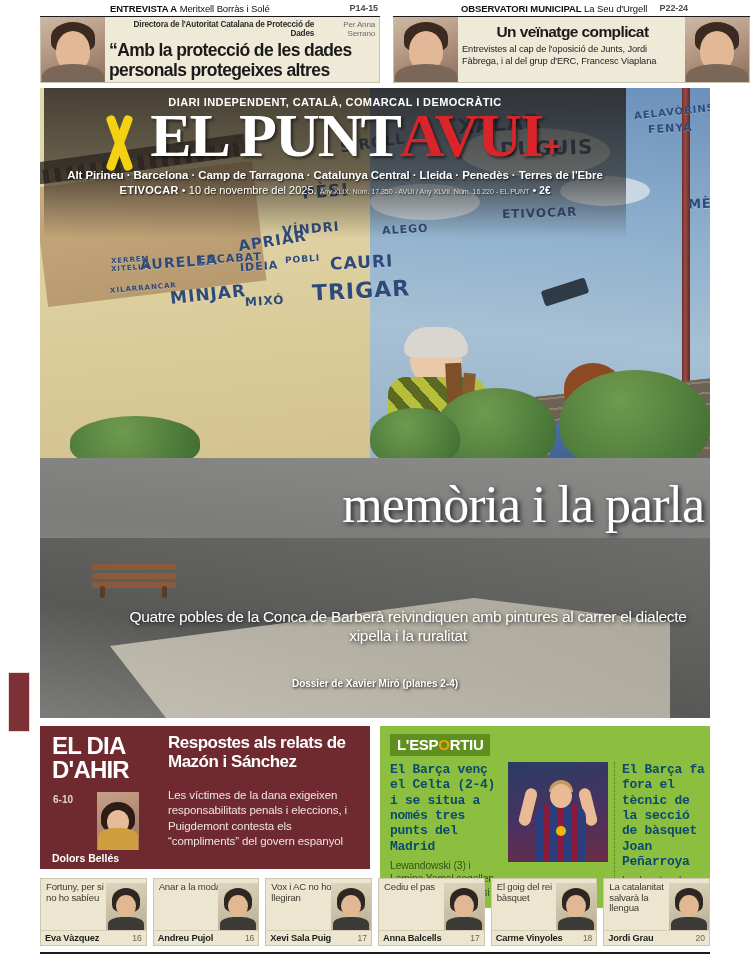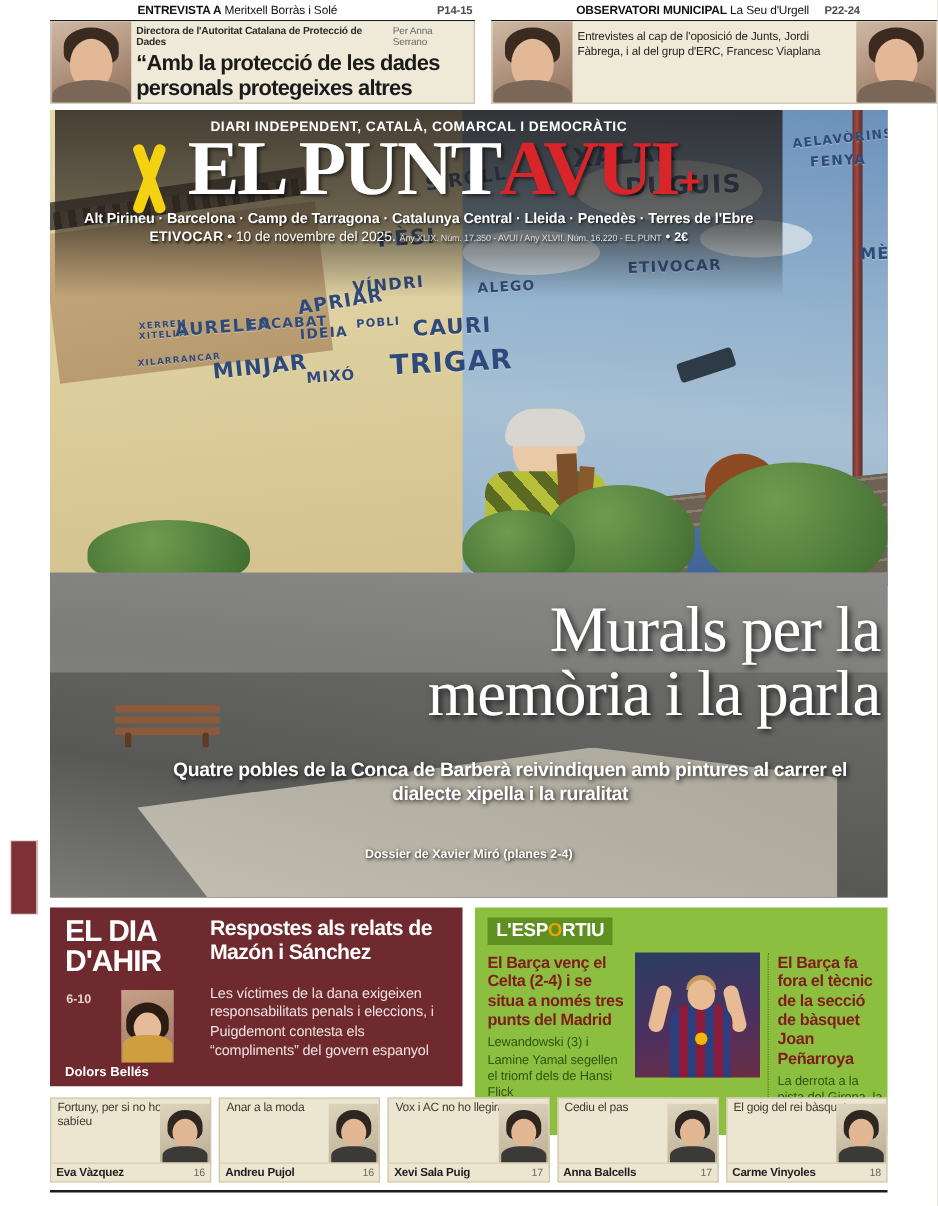--- a/index.html
+++ b/index.html
@@ -54,20 +54,21 @@
   }
   .th-photo .shoulders{
     position:absolute; left:50%; bottom:-6px; transform:translateX(-50%);
     width:62px; height:24px; border-radius:50% 50% 0 0; background:#7a6757;
   }
   .th-text { position: absolute; left: 68px; right: 4px; top: 3px; }
   .th-right .th-text { left: 68px; right: 66px; }
   .th-sub {
     display:flex; font-size: 8.2px; font-weight: bold; color: #2b2b2b;
     letter-spacing: -0.15px;
+    text-align: right;
   }
   .th-sub .by { margin-left:auto; font-weight: normal; color:#6a6a6a; font-size: 8px;}
   .th-head {
     margin-top: 3px; font-size: 17.5px; font-weight: 600; color: #1a1a1a;
     line-height: 1.12; letter-spacing: -0.6px;
   }
   .th-head.small { font-size: 15.5px; text-align: center; }
   .th-deck {
     margin-top: 4px; font-size: 9.3px; line-height: 1.25; color: #232323;
     letter-spacing: -0.1px;
@@ -231,21 +232,21 @@
 
   
   .hero-head {
     position:absolute; left:0; right:6px; top:392px; text-align:right;
     font-family:"Liberation Serif", serif; color:#fff;
     font-size:52px; line-height:.98; letter-spacing:-1px;
     text-shadow: 2px 2px 5px rgba(0,0,0,.75);
   }
   .hero-deck {
     position:absolute; left:80px; right:14px; top:520px; text-align:center;
-    color:#fff; font-size:15.5px; font-weight:bold; line-height:1.22;
+    color:#fff; font-size:15.5px; font-weight:normal; line-height:1.22;
     letter-spacing:-0.3px;
     text-shadow: 1px 1px 4px rgba(0,0,0,.9);
   }
   .hero-credit {
     position:absolute; left:0; right:0; top:590px; text-align:center;
     color:#fff; font-size:10px; font-weight:bold;
     text-shadow: 1px 1px 3px rgba(0,0,0,.95);
   }
 
   
@@ -286,22 +287,23 @@
     position:absolute; left:340px; top:0; width:330px; height:182px;
     background:#8cbf3f; overflow:hidden;
   }
   .esp-badge {
     position:absolute; left:10px; top:8px; background:#5f8f1f; color:#fff;
     font-size:15px; font-weight:bold; padding:2px 7px 3px; letter-spacing:-0.3px;
   }
   .esp-badge .o { color:#f0a000; }
   .esp-col1 { position:absolute; left:10px; top:36px; width:112px; }
   .esp-h {
-    font-size:13px; font-weight:bold; color:#7f1d1d; line-height:1.18;
+    font-size:13px; font-weight:bold; color:#0c4a6e; line-height:1.18;
     letter-spacing:-0.3px;
+    font-family:Liberation Mono, monospace;
   }
   .esp-d {
     margin-top:5px; font-size:10.3px; color:#2f5410; line-height:1.3;
     letter-spacing:-0.1px;
   }
   .esp-photo {
     position:absolute; left:128px; top:36px; width:100px; height:100px;
     background: linear-gradient(170deg,#2a3d63 0%, #4a3160 55%, #6a2d45 100%);
     overflow:hidden;
   }
@@ -387,20 +389,21 @@
           <div class="hair"></div>
           <div class="face"></div>
           <div class="shoulders"></div>
         </div>
         <div class="th-photo right">
           <div class="hair"></div>
           <div class="face"></div>
           <div class="shoulders"></div>
         </div>
         <div class="th-text">
+          <div class="th-head small">Un veïnatge complicat</div>
           <div class="th-deck">Entrevistes al cap de l'oposició de Junts, Jordi Fàbrega, i al del grup d'ERC, Francesc Viaplana</div>
         </div>
       </div>
     </div>
   </div>
 
   <div class="left-tab"></div>
 
   <div class="hero">
 
@@ -493,21 +496,20 @@
         <span class="day">ETIVOCAR</span>
         <span> • </span>
         <span>10 de novembre del 2025.</span>
         <span class="fine">Any XLIX. Núm. 17.350 - AVUI / Any XLVII. Núm. 16.220 - EL PUNT</span>
         <span> • </span>
         <span class="price">2€</span>
       </div>
     </div>
 
     <div class="hero-head">
-      <div>Murals per la</div>
       <div>memòria i la parla</div>
     </div>
     <div class="hero-deck">Quatre pobles de la Conca de Barberà reivindiquen amb pintures al carrer el dialecte xipella i la ruralitat</div>
     <div class="hero-credit">Dossier de Xavier Miró (planes 2-4)</div>
   </div>
 
   <div class="row2">
 
     <div class="dia">
       <div class="dia-brand">
@@ -605,16 +607,28 @@
         <div class="op-photo">
           <div class="hair"></div>
           <div class="face"></div>
           <div class="body"></div>
         </div>
         <div class="op-foot">
           <span class="op-name">Carme Vinyoles</span>
           <span class="op-pg">18</span>
         </div>
       </div>
+      <div class="op">
+        <div class="op-title">La catalanitat salvarà la llengua</div>
+        <div class="op-photo">
+          <div class="hair"></div>
+          <div class="face"></div>
+          <div class="body"></div>
+        </div>
+        <div class="op-foot">
+          <span class="op-name">Jordi Grau</span>
+          <span class="op-pg">20</span>
+        </div>
+      </div>
     </div>
   <div class="bottomrule"></div>
 
 </div>
 
 </body></html>

